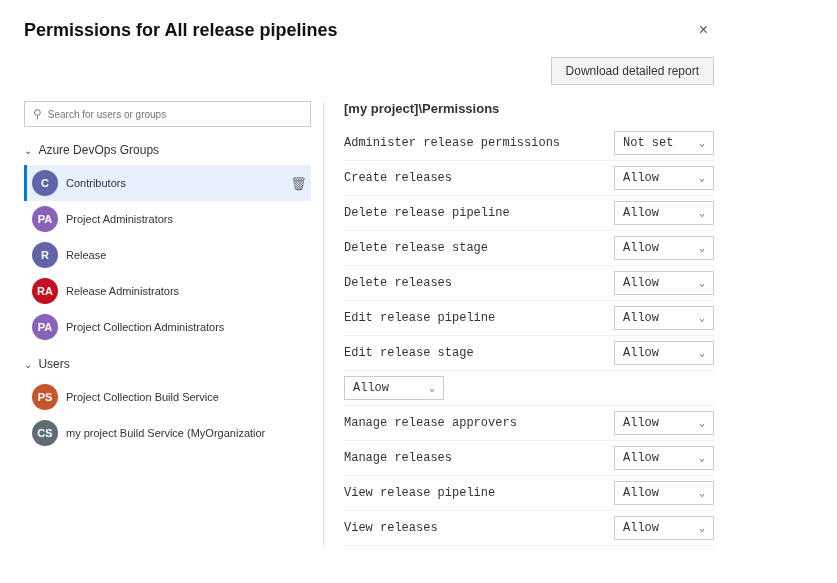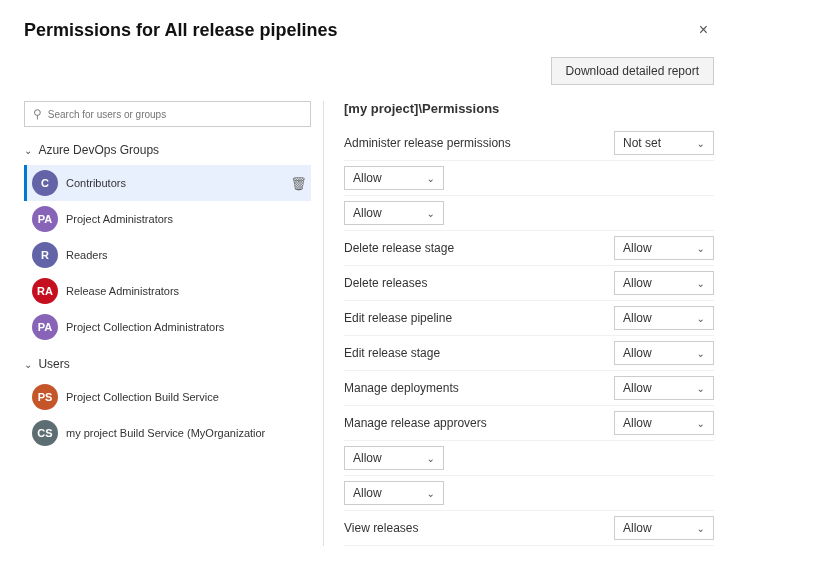--- a/index.html
+++ b/index.html
@@ -145,20 +145,21 @@
       font-weight: 600;
       color: #333;
       margin-bottom: 10px;
     }
     .permission-row {
       display: flex;
       align-items: center;
       justify-content: space-between;
       padding: 5px 0;
       border-bottom: 1px solid #f0f0f0;
+      font-family: Liberation Mono, monospace;
     }
     .permission-label {
       font-size: 12px;
       color: #333;
       flex: 1;
     }
     .permission-select {
       display: flex;
       align-items: center;
       border: 1px solid #ccc;
@@ -205,21 +206,21 @@
     <span class="item-label">Contributors</span>
     <span class="delete-icon">🗑</span>
   </div>
             <div class="group-item">
     <div class="avatar" style="background:#8764b8">PA</div>
     <span class="item-label">Project Administrators</span>
 
   </div>
             <div class="group-item">
     <div class="avatar" style="background:#6264a7">R</div>
-    <span class="item-label">Readers</span>
+    <span class="item-label">Release</span>
 
   </div>
             <div class="group-item">
     <div class="avatar" style="background:#c50f1f">RA</div>
     <span class="item-label">Release Administrators</span>
 
   </div>
             <div class="group-item">
     <div class="avatar" style="background:#8764b8">PA</div>
     <span class="item-label">Project Collection Administrators</span>
@@ -252,26 +253,28 @@
       <div class="section-title">[my project]\Permissions</div>
       <div id="permissions-list">
           <div class="permission-row">
     <span class="permission-label">Administer release permissions</span>
     <div class="permission-select">
       <span>Not set</span>
       <span class="select-chevron">⌄</span>
     </div>
   </div>
           <div class="permission-row">
-    <div class="permission-select">
-      <span>Allow</span>
-      <span class="select-chevron">⌄</span>
-    </div>
-  </div>
-          <div class="permission-row">
+    <span class="permission-label">Create releases</span>
+    <div class="permission-select">
+      <span>Allow</span>
+      <span class="select-chevron">⌄</span>
+    </div>
+  </div>
+          <div class="permission-row">
+    <span class="permission-label">Delete release pipeline</span>
     <div class="permission-select">
       <span>Allow</span>
       <span class="select-chevron">⌄</span>
     </div>
   </div>
           <div class="permission-row">
     <span class="permission-label">Delete release stage</span>
     <div class="permission-select">
       <span>Allow</span>
       <span class="select-chevron">⌄</span>
@@ -292,40 +295,41 @@
     </div>
   </div>
           <div class="permission-row">
     <span class="permission-label">Edit release stage</span>
     <div class="permission-select">
       <span>Allow</span>
       <span class="select-chevron">⌄</span>
     </div>
   </div>
           <div class="permission-row">
-    <span class="permission-label">Manage deployments</span>
     <div class="permission-select">
       <span>Allow</span>
       <span class="select-chevron">⌄</span>
     </div>
   </div>
           <div class="permission-row">
     <span class="permission-label">Manage release approvers</span>
     <div class="permission-select">
       <span>Allow</span>
       <span class="select-chevron">⌄</span>
     </div>
   </div>
           <div class="permission-row">
-    <div class="permission-select">
-      <span>Allow</span>
-      <span class="select-chevron">⌄</span>
-    </div>
-  </div>
-          <div class="permission-row">
+    <span class="permission-label">Manage releases</span>
+    <div class="permission-select">
+      <span>Allow</span>
+      <span class="select-chevron">⌄</span>
+    </div>
+  </div>
+          <div class="permission-row">
+    <span class="permission-label">View release pipeline</span>
     <div class="permission-select">
       <span>Allow</span>
       <span class="select-chevron">⌄</span>
     </div>
   </div>
           <div class="permission-row">
     <span class="permission-label">View releases</span>
     <div class="permission-select">
       <span>Allow</span>
       <span class="select-chevron">⌄</span>

